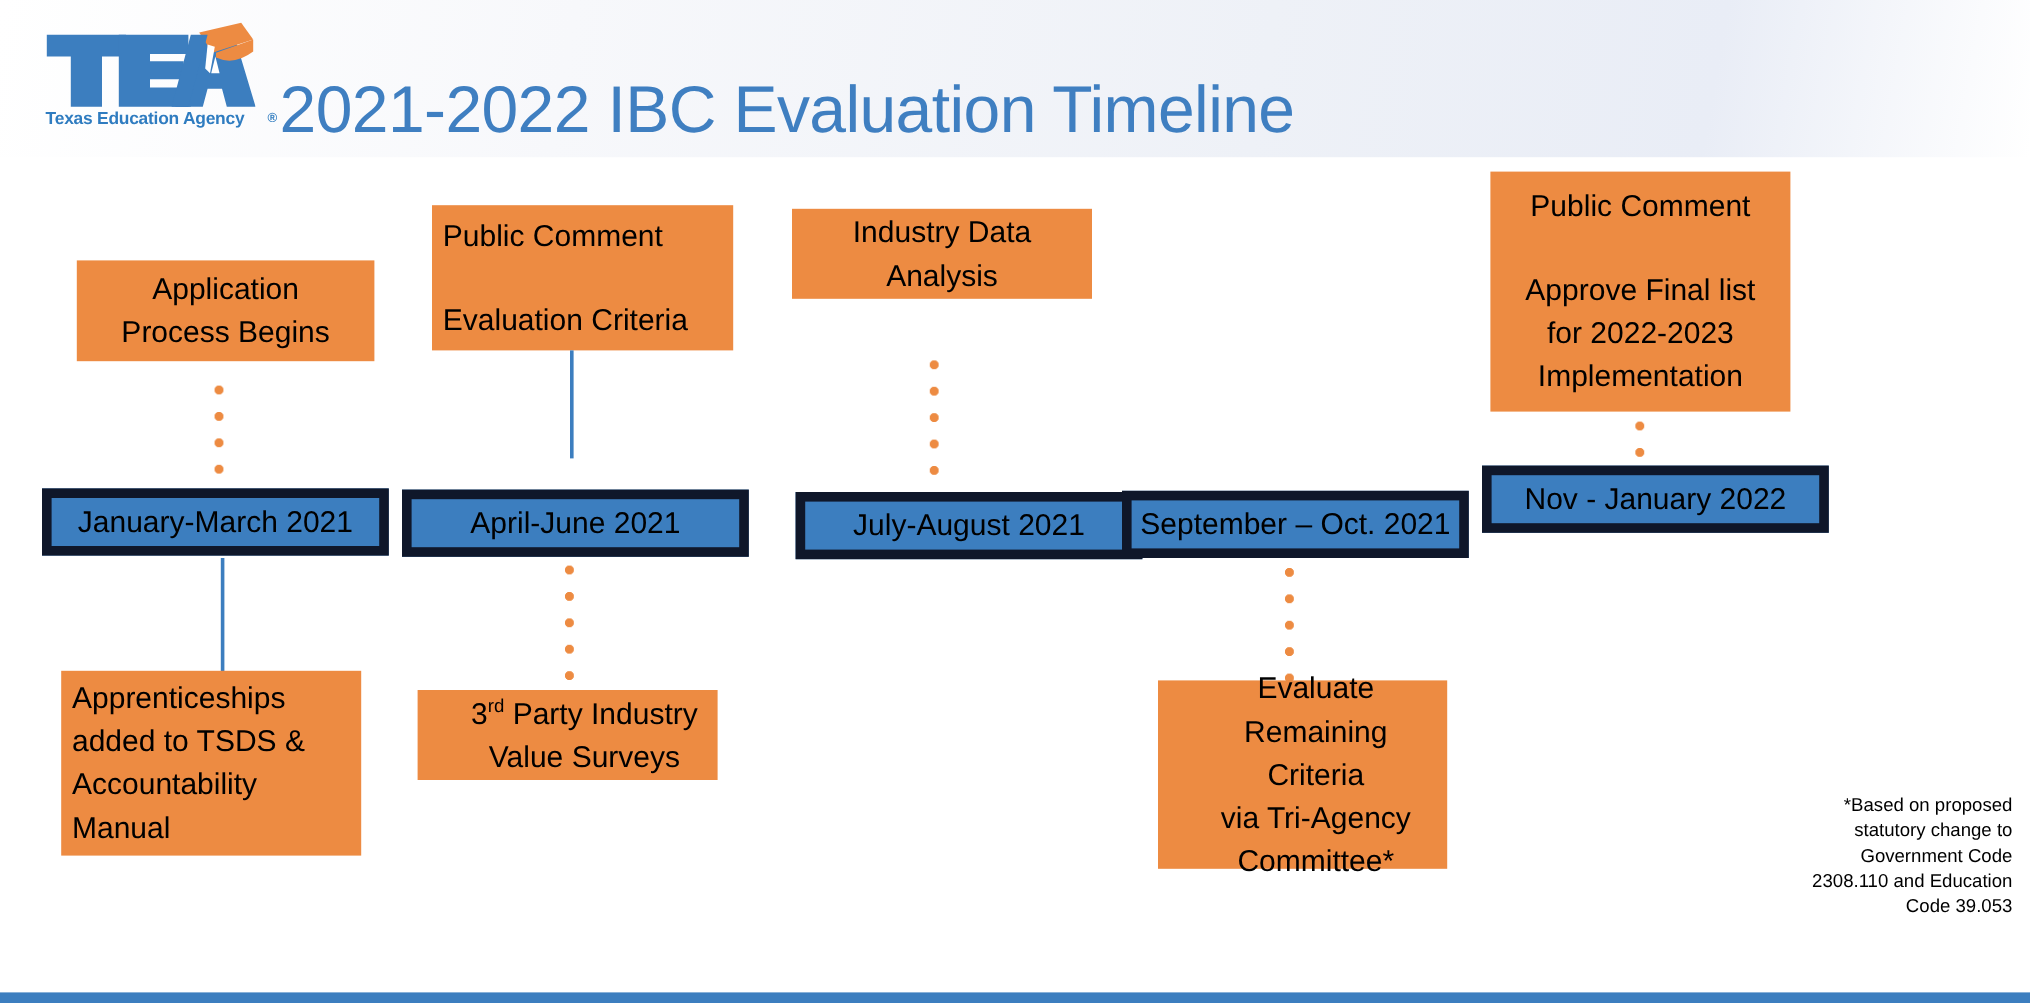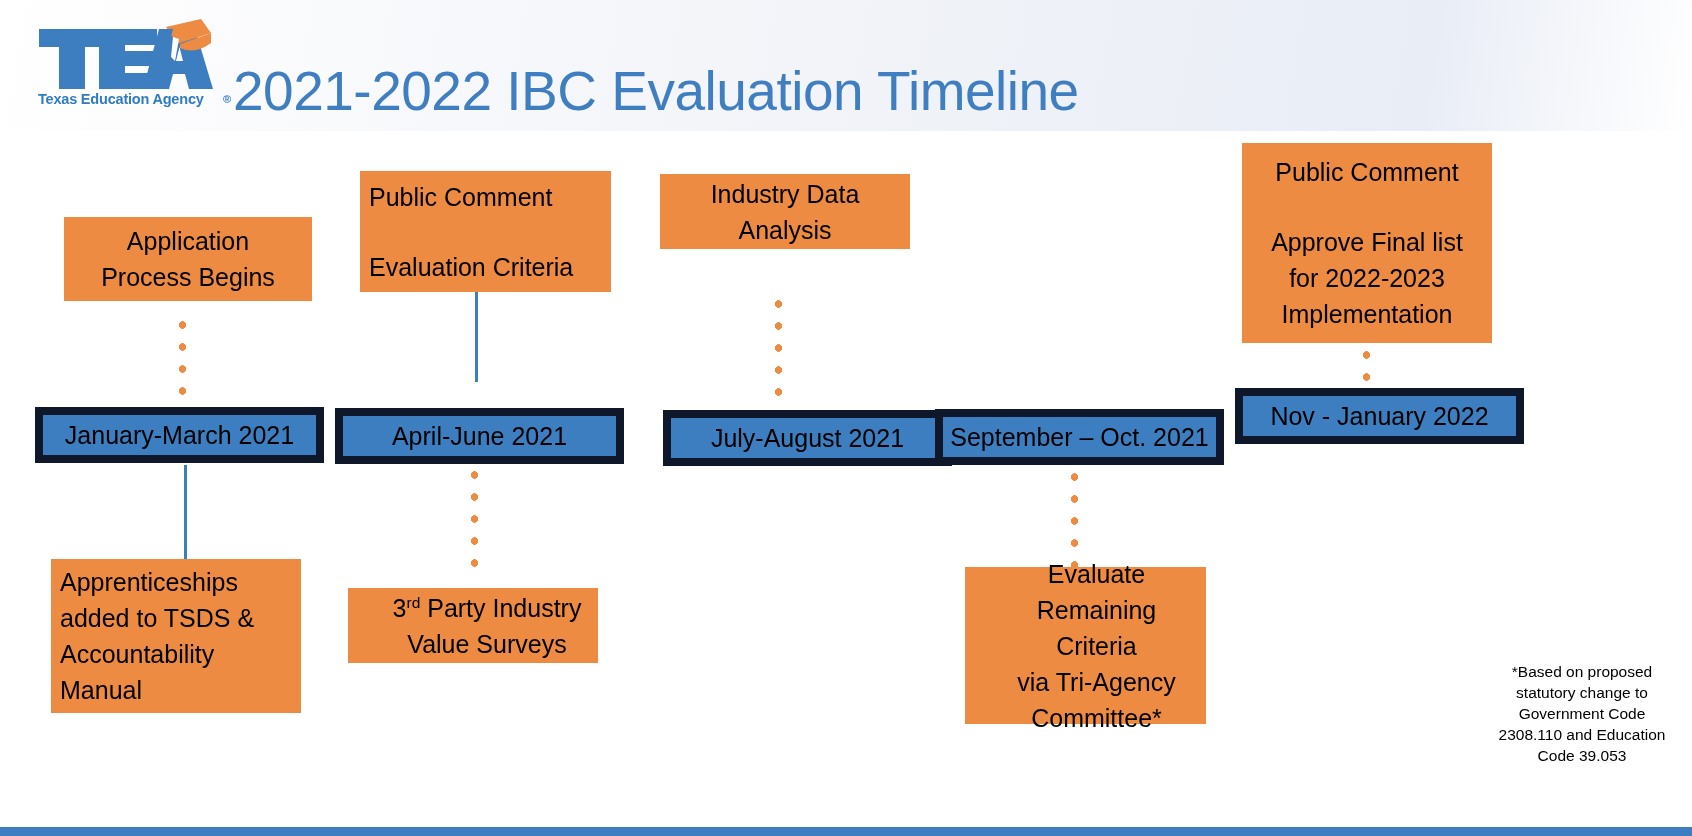--- a/index.html
+++ b/index.html
@@ -129,21 +129,21 @@
 
   
   .footnote {
     position: absolute;
     left: 1687px;
     top: 663px;
     width: 172px;
     font-size: 15.5px;
     line-height: 21px;
     color: #000000;
-    text-align: center;
+    text-align: right;
   }
   .footnote .ln { display: block; }
 
   
   .bottom-bar {
     position: absolute;
     left: 0;
     bottom: 0;
     width: 1692px;
     height: 9px;
@@ -232,21 +232,21 @@
 
   <div class="conn-solid" style="left:184px; top:465px; height:103px;"></div>
   <div class="orange-box left-align" style="left:31px; top:559px; width:250px; height:154px;margin-left:20px;">
     <span class="ln">Apprenticeships</span>
     <span class="ln">added to TSDS &amp;</span>
     <span class="ln">Accountability</span>
     <span class="ln">Manual</span>
   </div>
 
   <div class="conn-dotted" style="left:470px; top:464px; height:110px;"></div>
-  <div class="orange-box" style="left:348px; top:588px; width:250px; height:75px;padding-left:34px;">
+  <div class="orange-box" style="left:348px; top:575px; width:250px; height:75px;padding-left:34px;">
     <span class="ln"><span>3</span><sup>rd</sup><span> Party Industry</span></span>
     <span class="ln">Value Surveys</span>
   </div>
 
   <div class="conn-dotted" style="left:1070px; top:466px; height:105px;"></div>
   <div class="orange-box" style="left:965px; top:567px; width:241px; height:157px;padding-left:28px;">
     <span class="ln">Evaluate</span>
     <span class="ln">Remaining Criteria</span>
     <span class="ln">via Tri-Agency</span>
     <span class="ln">Committee*</span>

